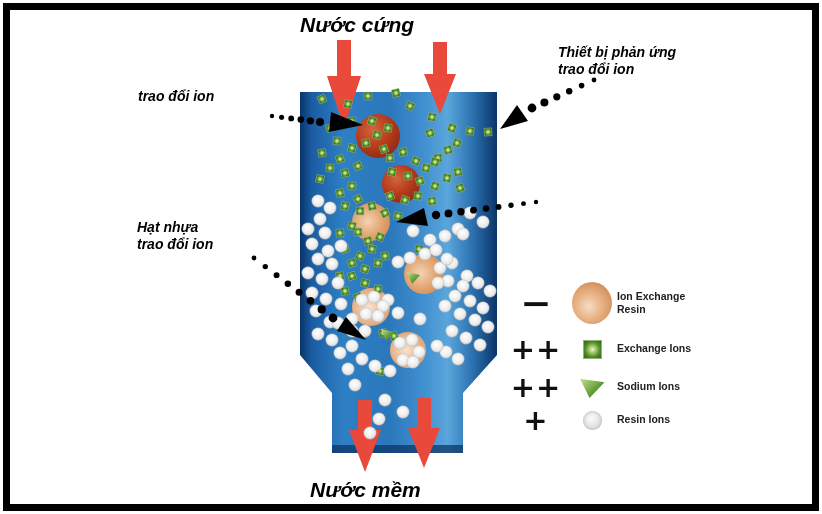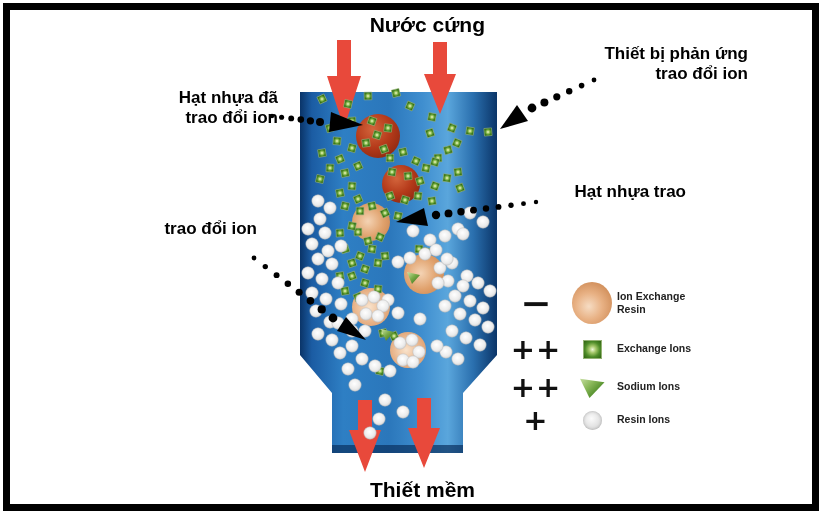--- a/index.html
+++ b/index.html
@@ -2,24 +2,24 @@
 <html><head>
 <meta charset="utf-8">
 <style>
   html,body{margin:0;padding:0;background:#ffffff;}
   body{width:822px;height:514px;position:relative;overflow:hidden;
        font-family:"Liberation Sans", sans-serif;}
   .stage{position:absolute;left:0;top:0;width:822px;height:514px;}
   .frame{position:absolute;left:3px;top:3px;right:3px;bottom:3px;
          border:7px solid #000;pointer-events:none;}
   svg.diagram{position:absolute;left:0;top:0;}
-  .lbl{position:absolute;color:#000;font-weight:bold;text-align:right;
-       line-height:1.2;white-space:nowrap;}
+  .lbl{position:absolute;color:#000;font-weight:bold;text-align:left;
+       line-height:1.2;white-space:nowrap;font-style:italic;}
   .flow-lbl{font-size:21px;}
-  .callout{font-size:17px;}
+  .callout{font-size:14px;}
   .callout div{white-space:nowrap;}
   
   .legend-row{position:absolute;left:505px;width:280px;display:flex;align-items:center;}
   .sym{width:62px;text-align:center;font-weight:900;color:#111;line-height:1;
        font-family:"DejaVu Sans","Liberation Sans",sans-serif;}
   .sym-minus{font-size:34px;transform:scaleX(1.1);}
   .sym-plus{font-size:29px;letter-spacing:1px;}
   .ico{width:50px;display:flex;justify-content:center;align-items:center;}
   .leg-lbl{font-size:10.5px;font-weight:bold;color:#222;line-height:1.25;}
   .leg-lbl.wrap{width:92px;white-space:normal;}
@@ -302,33 +302,32 @@
   </svg>
 
   <div class="lbl flow-lbl" style="left:300px;top:12px;width:185px;">Nước cứng</div>
 
   <div class="lbl callout" style="left:558px;top:44px;width:190px;">
     <div>Thiết bị phản ứng</div>
     <div>trao đổi ion</div>
   </div>
 
   <div class="lbl callout" style="left:138px;top:88px;width:140px;">
-    <div>Hạt nhựa đã</div>
     <div>trao đổi ion</div>
   </div>
 
   <div class="lbl callout" style="left:526px;top:182px;width:160px;">
-    <div>Hạt nhựa trao</div>
   </div>
 
   <div class="lbl callout" style="left:137px;top:219px;width:120px;">
+    <div>Hạt nhựa</div>
     <div>trao đổi ion</div>
   </div>
 
-  <div class="lbl flow-lbl" style="left:310px;top:477px;width:165px;">Thiết mềm</div>
+  <div class="lbl flow-lbl" style="left:310px;top:477px;width:165px;">Nước mềm</div>
 
   <div class="legend-row" style="top:281px;height:44px;">
     <span class="sym sym-minus">−</span>
     <span class="ico">
         <span class="resin-sphere"></span>
       </span>
     <span class="leg-lbl wrap">Ion Exchange Resin</span>
   </div>
   <div class="legend-row" style="top:335px;height:28px;">
     <span class="sym sym-plus">++</span>

